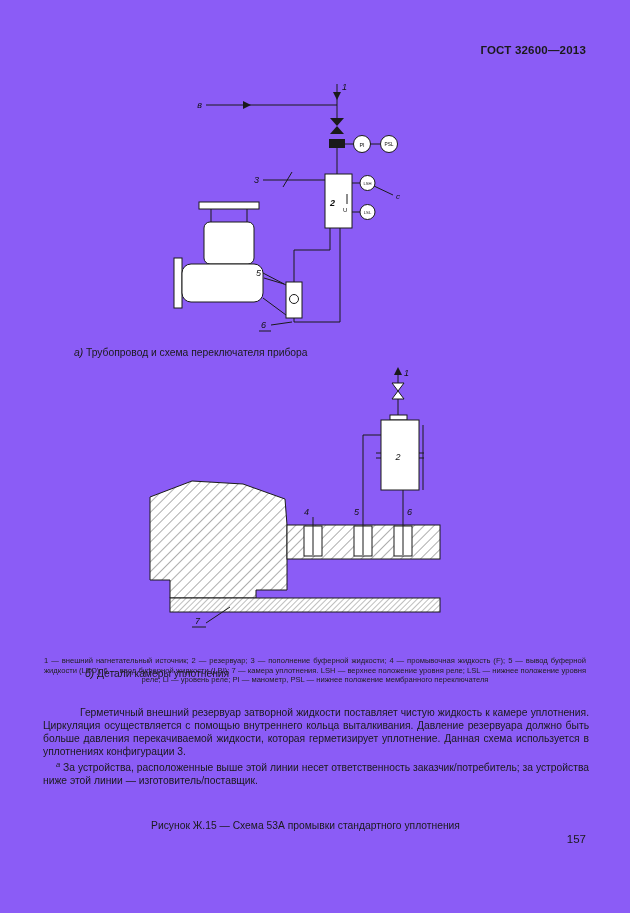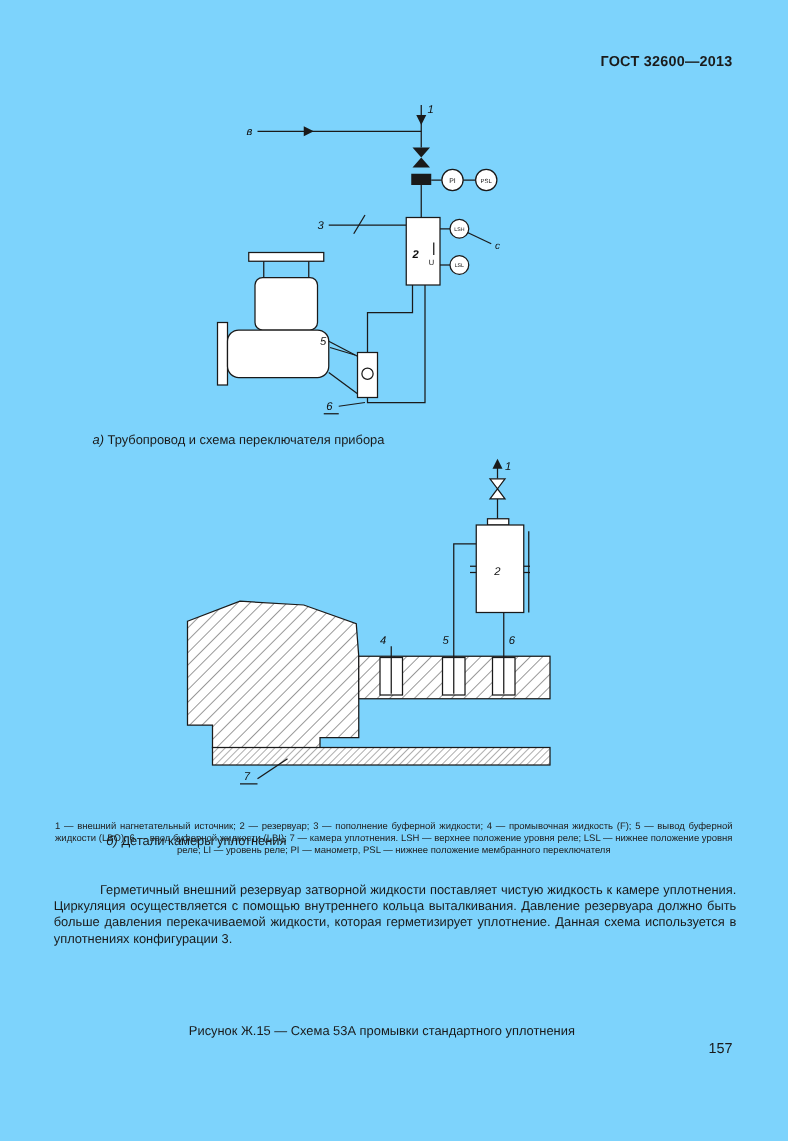--- a/index.html
+++ b/index.html
@@ -1,18 +1,18 @@
 <!DOCTYPE html>
 <html><head>
 <meta charset="utf-8">
 <style>
   * { margin:0; padding:0; box-sizing:border-box; }
   html,body { background:#fff; }
   .page {
-    position:relative; width:630px; height:913px; background:#7dd3fc;
+    position:relative; width:630px; height:913px; background:#8b5cf6;
     font-family:"Liberation Sans", sans-serif; color:#1a1a1a; overflow:hidden;
   }
   .hdr { position:absolute; top:44px; right:44px; font-weight:bold; font-size:11.5px; letter-spacing:0.2px; }
   svg.diag { position:absolute; left:0; }
   #diagA { top:70px; }
   #diagB { top:365px; }
   svg g line, svg g polyline, svg g path, svg g rect, svg g circle { stroke:#1a1a1a; stroke-width:1; }
   svg text { stroke:none; fill:#111; font-family:"Liberation Sans", sans-serif; }
   svg polygon.filled { fill:#1a1a1a; stroke:none; }
   svg polygon.open { fill:#ffffff; stroke:#1a1a1a; stroke-width:1; }
@@ -185,19 +185,20 @@
 
   <div class="caption" id="capB">
     <span class="it">б)</span>
     <span>Детали камеры уплотнения</span>
   </div>
 
   <div class="legend">1 — внешний нагнетательный источник; 2 — резервуар; 3 — пополнение буферной жидкости; 4 — промывочная жидкость (F); 5 — вывод буферной жидкости (LBO); 6 — ввод буферной жидкости (LBI); 7 — камера уплотнения. LSH — верхнее положение уровня реле; LSL — нижнее положение уровня реле; LI — уровень реле; PI — манометр, PSL — нижнее положение мембранного переключателя</div>
 
   <div class="textblock">
     <p class="bodyp">Герметичный внешний резервуар затворной жидкости поставляет чистую жидкость к камере уплотнения. Циркуляция осуществляется с помощью внутреннего кольца выталкивания. Давление резервуара должно быть больше давления перекачиваемой жидкости, которая герметизирует уплотнение. Данная схема используется в уплотнениях конфигурации 3.</p>
+    <p class="footnote"><sup>а</sup> <span>За устройства, расположенные выше этой линии несет ответственность заказчик/потребитель; за устройства ниже этой линии — изготовитель/поставщик.</span></p>
   </div>
 
   <div class="figcap">Рисунок Ж.15 — Схема 53А промывки стандартного уплотнения</div>
 
   <div class="pagenum">157</div>
 
 </div>
 
 </body></html>

